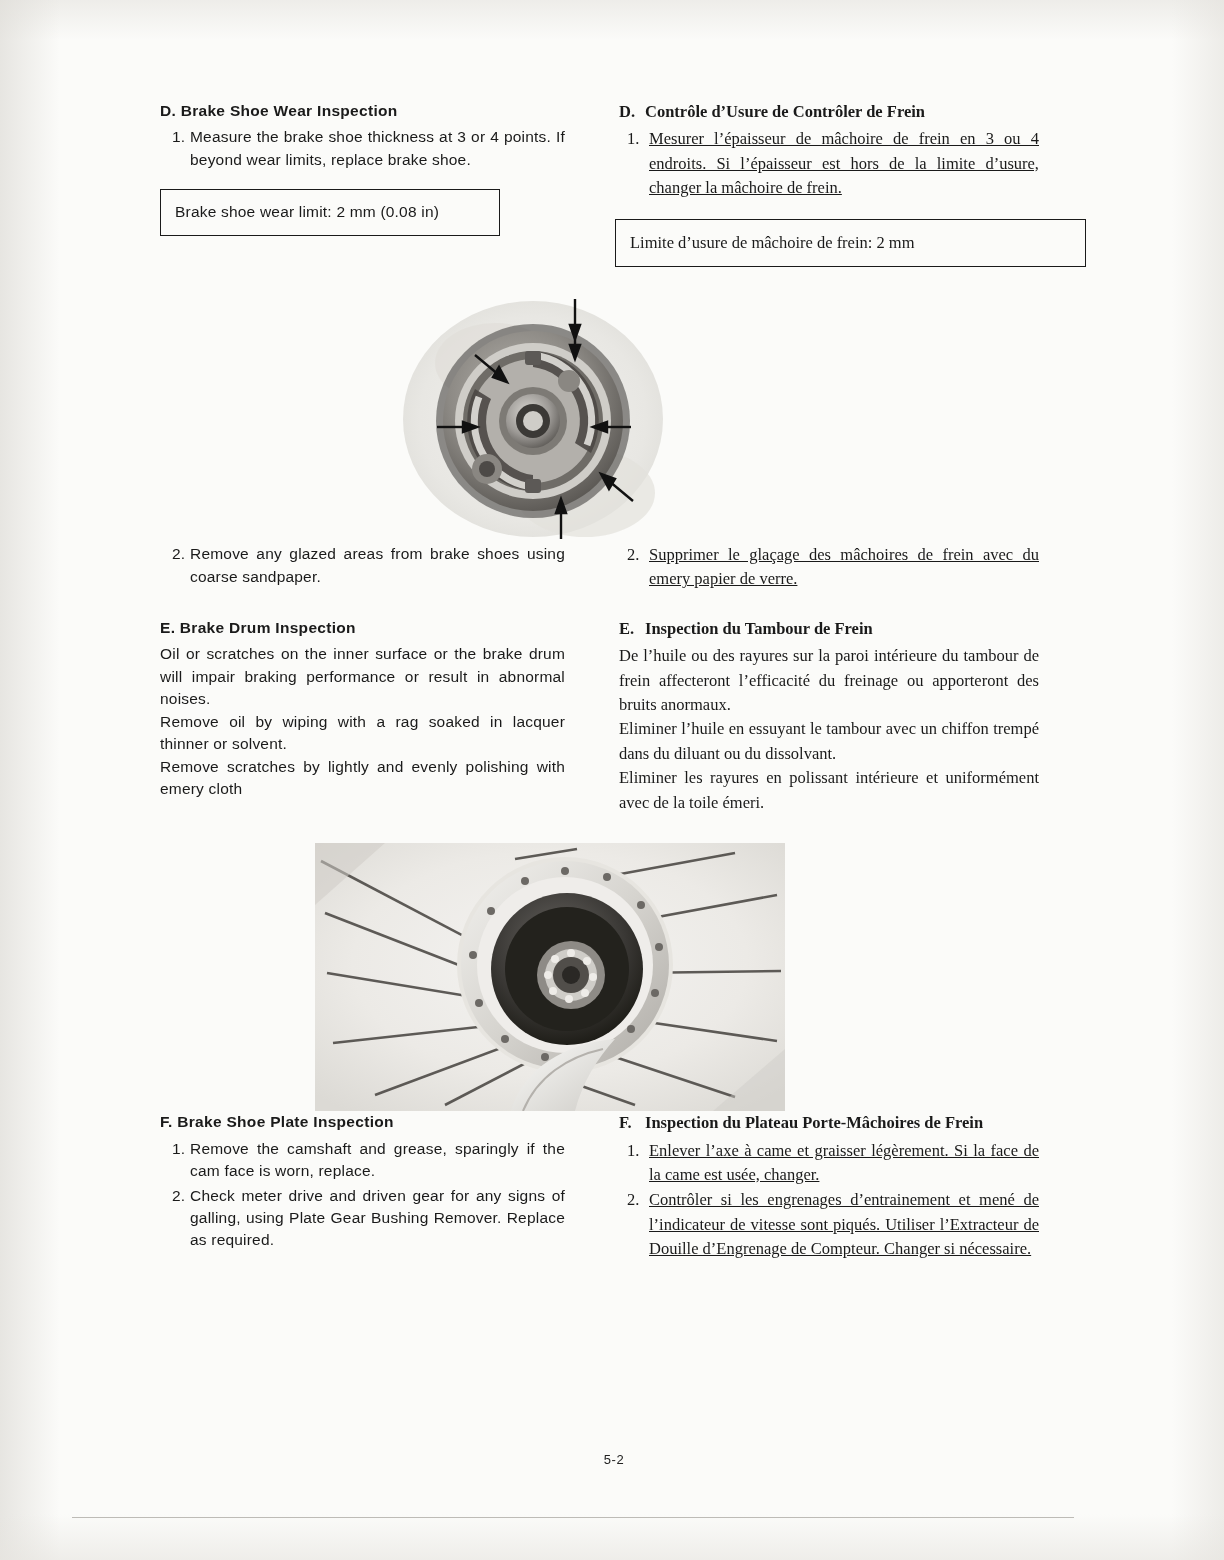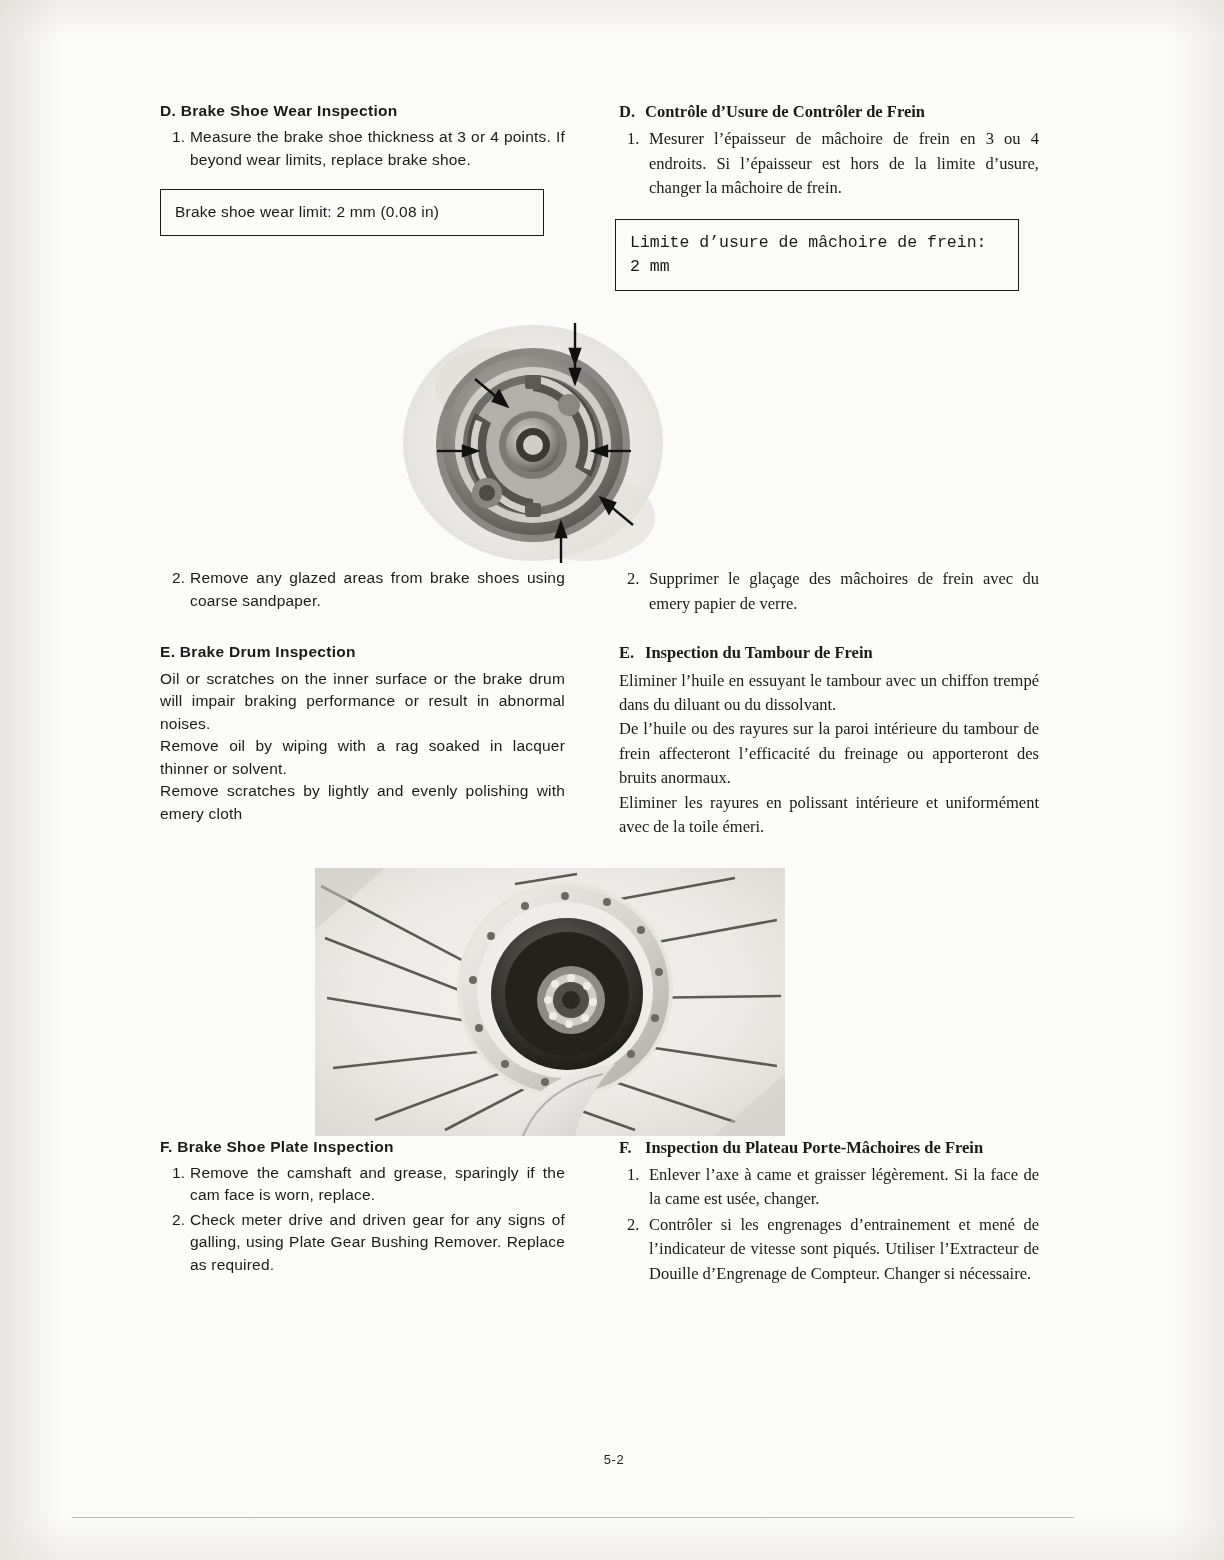--- a/index.html
+++ b/index.html
@@ -125,37 +125,37 @@
   .col-fr .numlist li {
     display: flex;
     margin-bottom: 1px;
   }
   .col-fr .numlist .n {
     width: 30px;
     flex: 0 0 30px;
     padding-left: 8px;
     box-sizing: border-box;
   }
-  .col-fr .numlist .t { flex: 1; text-align: justify; }
+  .col-fr .numlist .t { flex: 1; text-align: justify; text-decoration: underline; }
 
   .specbox {
     border: 1.6px solid #1a1a1a;
     padding: 11px 14px;
     box-sizing: border-box;
     margin-top: 18px;
   }
   .specbox.en {
     font-family: "Liberation Sans", sans-serif;
     font-size: 15.5px;
-    width: 384px;
+    width: 340px;
   }
   .specbox.fr {
-    font-family: Liberation Mono, monospace;
+    font-family: Liberation Serif, serif;
     font-size: 16.5px;
-    width: 404px;
+    width: 471px;
     margin-left: -4px;
   }
 
   .section-gap { height: 24px; }
 
   
   .fig {
     position: relative;
     margin: 0 auto;
   }
@@ -328,22 +328,22 @@
         <div class="para">Remove oil by wiping with a rag soaked in lacquer thinner or solvent.</div>
         <div class="para">Remove scratches by lightly and evenly polishing with emery cloth</div>
       </div>
       <div class="col-fr">
         <div class="head">
           <div class="lettered">
             <span class="l">E.</span>
             <span class="txt">Inspection du Tambour de Frein</span>
           </div>
         </div>
+        <div class="para">De l’huile ou des rayures sur la paroi intérieure du tambour de frein affecteront l’efficacité du freinage ou apporteront des bruits anormaux.</div>
         <div class="para">Eliminer l’huile en essuyant le tambour avec un chiffon trempé dans du diluant ou du dissolvant.</div>
-        <div class="para">De l’huile ou des rayures sur la paroi intérieure du tambour de frein affecteront l’efficacité du freinage ou apporteront des bruits anormaux.</div>
         <div class="para">Eliminer les rayures en polissant intérieure et uniformément avec de la toile émeri.</div>
       </div>
     </div>
 
     <div class="fig fig2">
       <svg width="470" height="268" viewBox="0 0 470 268">
         <defs>
           <radialGradient id="hubBg" cx="50%" cy="45%" r="70%">
             <stop offset="0%" stop-color="#f4f3f1"></stop>
             <stop offset="60%" stop-color="#eceae6"></stop>

